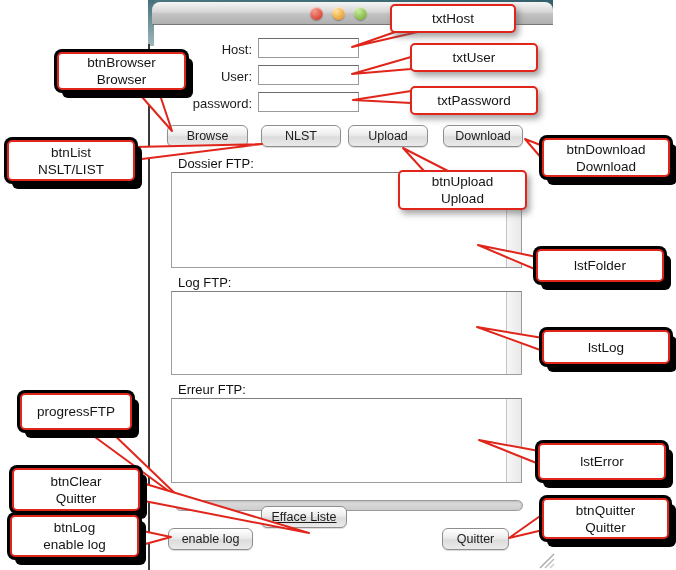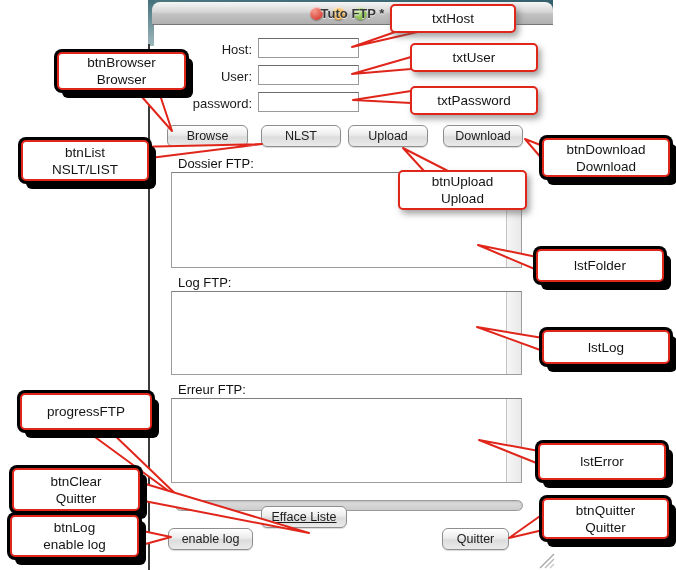--- a/index.html
+++ b/index.html
@@ -58,21 +58,20 @@
 <body>
 
 <div class="desktop-strip"></div>
 <div class="desktop-sliver"></div>
 <div class="win-left-border"></div>
 
 <div class="titlebar">
   <span class="tl red"></span>
   <span class="tl yellow"></span>
   <span class="tl green"></span>
-  <span class="title-text">Tuto FTP *</span>
 </div>
 
 <div class="window-body"></div>
 
 <div class="flabel" style="left:152px;top:42px;">Host:</div>
 <input class="field" style="left: 258px; top: 38px;" value="">
 <div class="flabel" style="left:152px;top:69px;">User:</div>
 <input class="field" style="left: 258px; top: 65px;" value="">
 <div class="flabel" style="left:152px;top:96px;">password:</div>
 <input class="field" style="left: 258px; top: 92px;" value="">
@@ -139,42 +138,42 @@
 </div>
 <div class="callout soft" style="left:398px;top:170px;width:129px;height:40px;">
   <span>btnUpload</span>
   <span>Upload</span>
 </div>
 
 <div class="callout hard" style="left:57px;top:52px;width:129px;height:38px;">
   <span>btnBrowser</span>
   <span>Browser</span>
 </div>
-<div class="callout hard" style="left:21px;top:140px;width:128px;height:41px;align-items:center;">
+<div class="callout hard" style="left:7px;top:140px;width:128px;height:41px;align-items:center;">
   <span>btnList</span>
   <span>NSLT/LIST</span>
 </div>
 <div class="callout hard" style="left:542px;top:138px;width:128px;height:39px;">
   <span>btnDownload</span>
   <span>Download</span>
 </div>
 <div class="callout hard" style="left:536px;top:249px;width:128px;height:33px;">
   <span>lstFolder</span>
 </div>
 <div class="callout hard" style="left:542px;top:330px;width:128px;height:34px;">
   <span>lstLog</span>
 </div>
 <div class="callout hard" style="left:538px;top:443px;width:128px;height:37px;">
   <span>lstError</span>
 </div>
 <div class="callout hard" style="left:542px;top:498px;width:127px;height:41px;">
   <span>btnQuitter</span>
   <span>Quitter</span>
 </div>
-<div class="callout hard" style="left:20px;top:393px;width:132px;height:37px;align-items:center;">
+<div class="callout hard" style="left:20px;top:393px;width:112px;height:37px;align-items:center;">
   <span>progressFTP</span>
 </div>
 <div class="callout hard" style="left:12px;top:468px;width:128px;height:43px;">
   <span>btnClear</span>
   <span>Quitter</span>
 </div>
 <div class="callout hard" style="left:10px;top:515px;width:129px;height:42px;">
   <span>btnLog</span>
   <span>enable log</span>
 </div>

